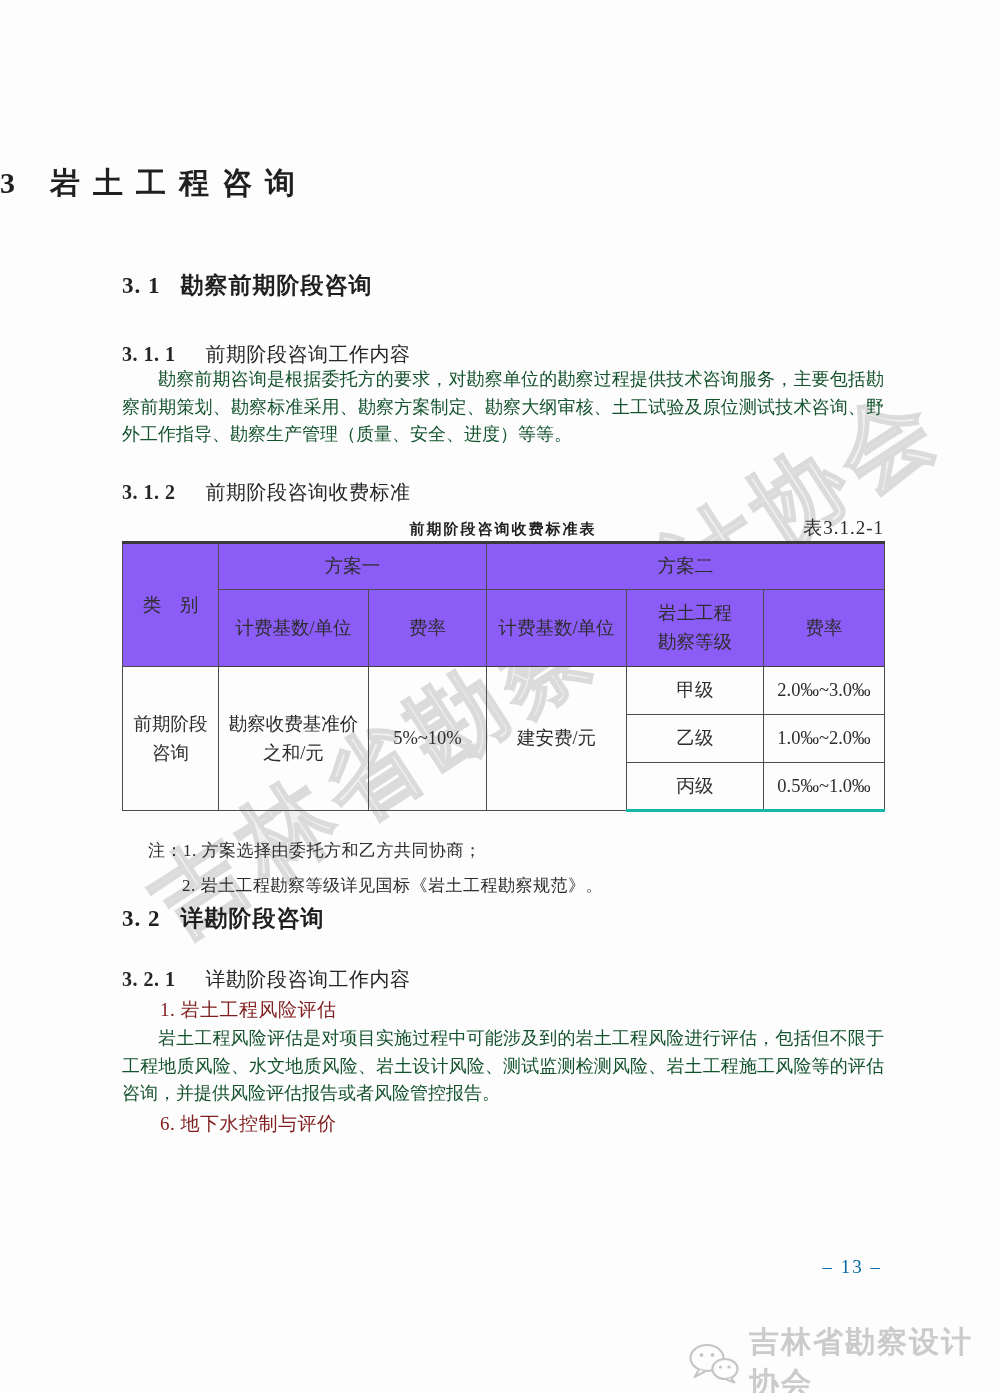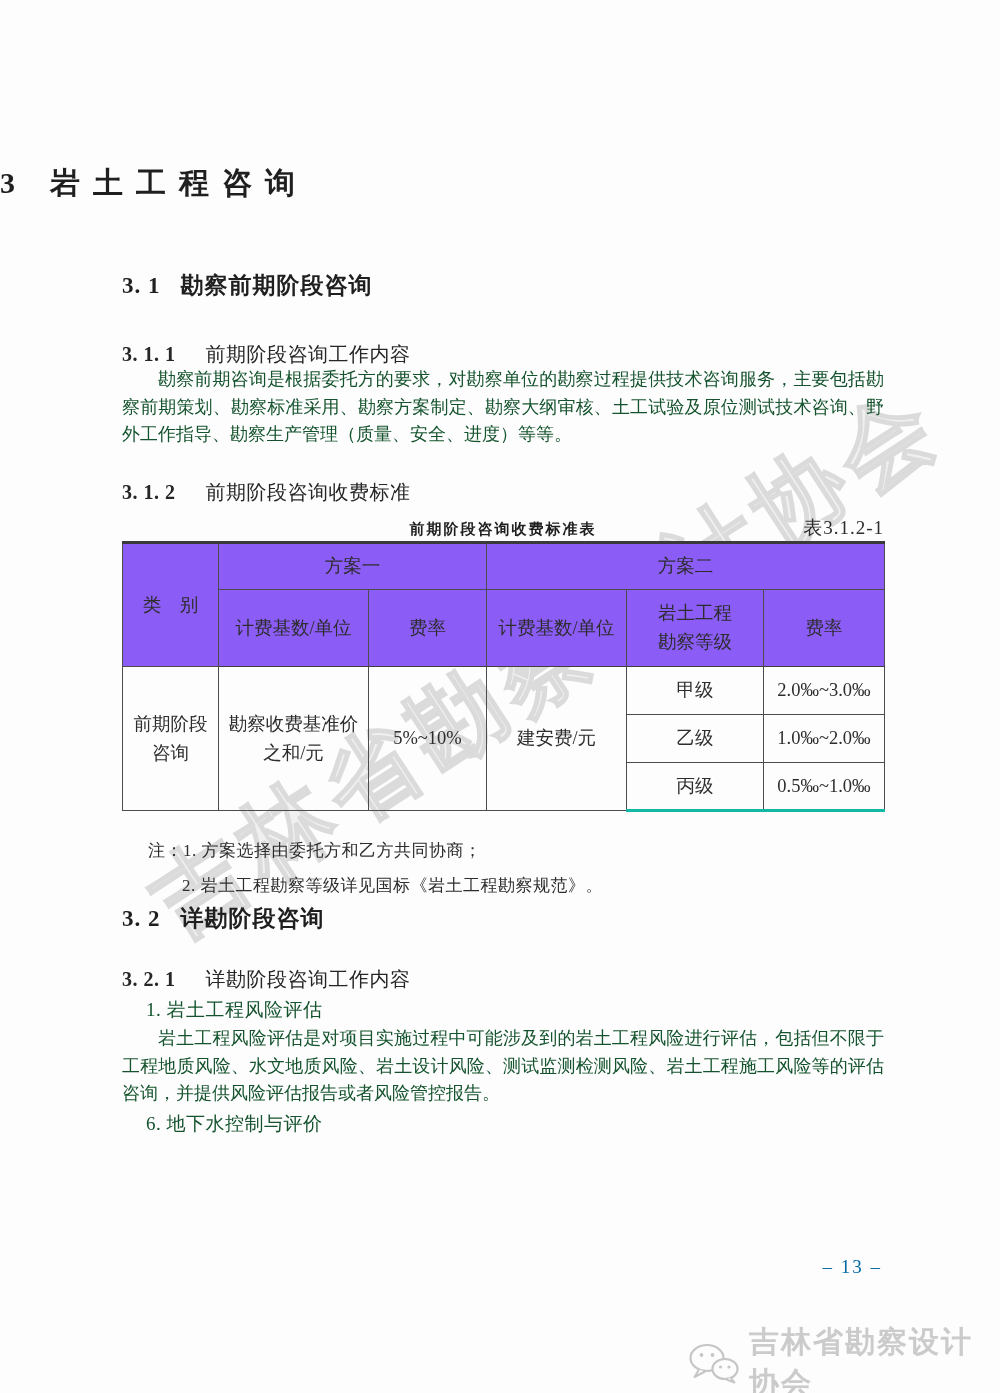--- a/index.html
+++ b/index.html
@@ -41,21 +41,21 @@
     left:122px;font-size:20px;color:#262626;letter-spacing:0.5px;
   }
   .h-sub .h-no{font-weight:700;margin-right:30px;}
   .para{
     left:122px;width:762px;
     font-size:18px;line-height:27.5px;
     text-align:justify;text-indent:2em;
     color:#14532d;
   }
   .sub-item{
-    left:108px;width:762px;font-size:19px;text-indent:2em;color:#14532d;letter-spacing:0.5px;
+    left:122px;width:762px;font-size:19px;text-indent:2em;color:#7f1d1d;letter-spacing:0.5px;
   }
   
   .tbl-caption{left:122px;width:762px;top:503px;height:38px;}
   .tbl-title{
     position:absolute;left:0;right:0;bottom:2px;text-align:center;
     font-family:"Liberation Sans","DejaVu Sans",sans-serif;
     font-weight:700;font-size:15px;color:#1f1f1f;letter-spacing:2px;margin-top:29px;
   }
   .tbl-ref{
     position:absolute;right:0;bottom:0;

